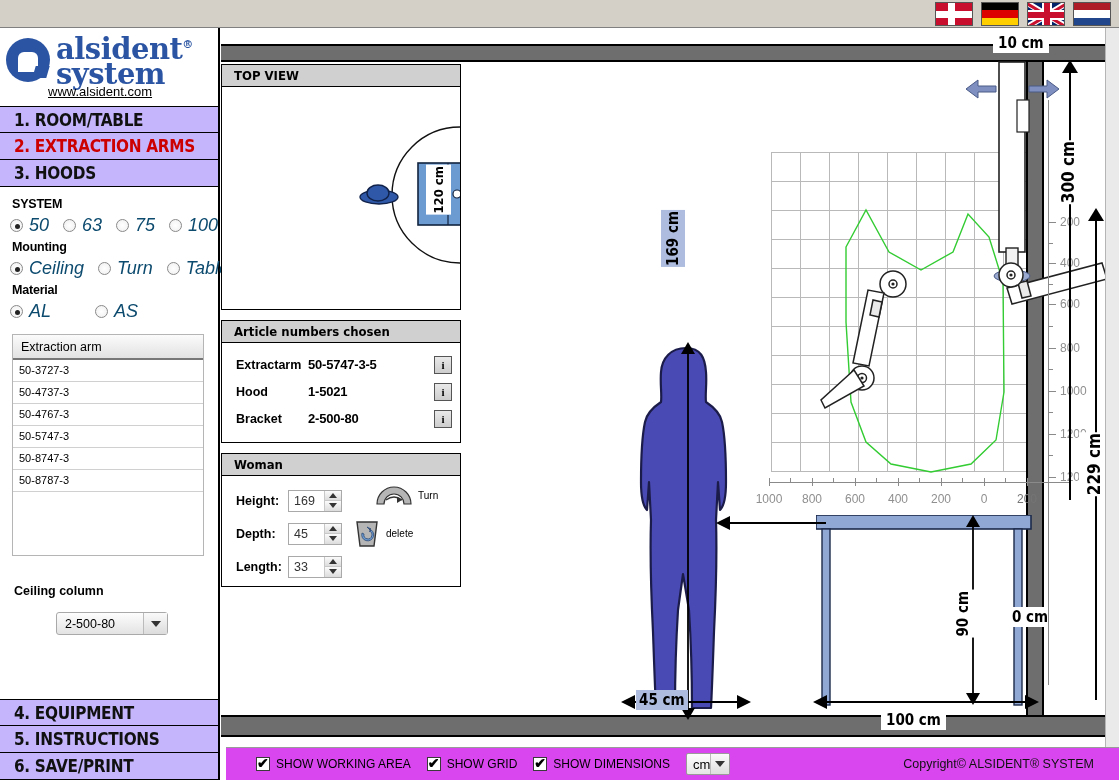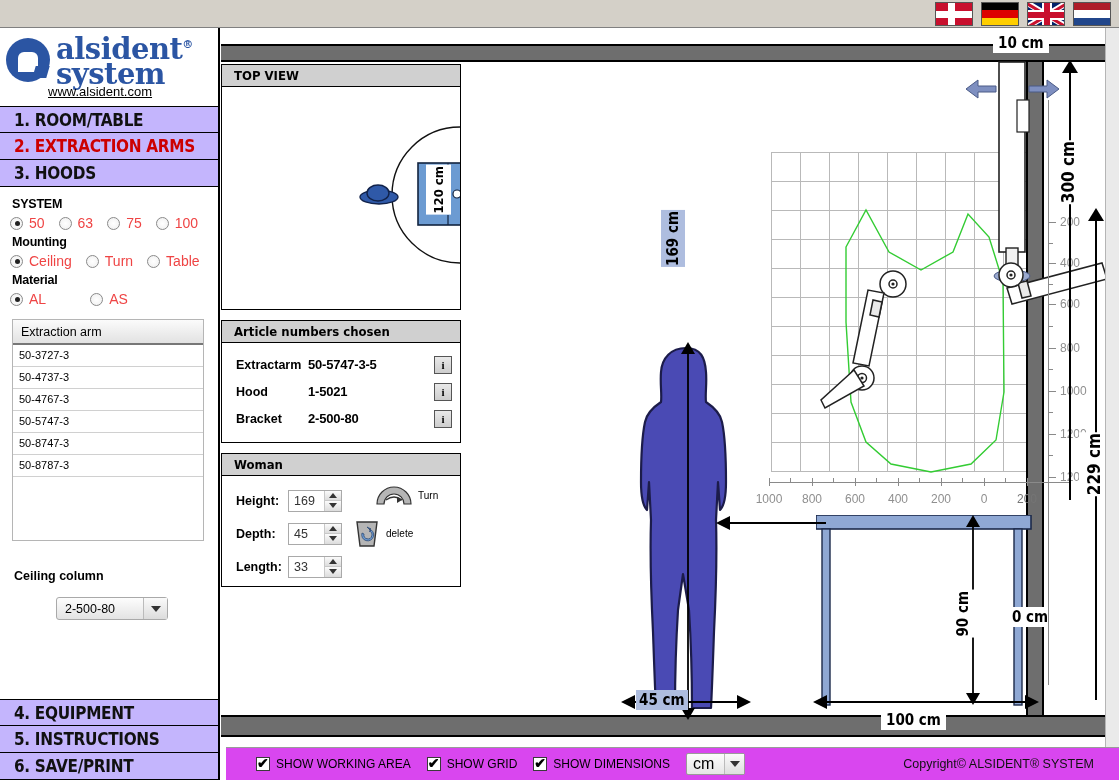--- a/index.html
+++ b/index.html
@@ -85,21 +85,21 @@
   .radio-opt { display:flex; align-items:center; margin-right: 14px; cursor:pointer; }
   .rad {
     width: 13px; height: 13px; border-radius: 50%;
     border: 1px solid #8a8a8a; background: radial-gradient(#ffffff,#eeeeee);
     display:inline-block; position: relative; margin-right: 6px;
   }
   .rad.on::after {
     content:""; position:absolute; left:3.5px; top:3.5px; width:5px; height:5px;
     border-radius:50%; background:#222;
   }
-  .radio-opt span.lbl { font-size: 14px; color:#ef4444; }
+  .radio-opt span.lbl { font-size: 18px; color:#0c4a6e;font-style:italic; }
 
   .listbox {
     margin: 12px 2px 0 2px; width: 192px; height: 222px;
     border: 1px solid #b5b5b5; background:#fff; overflow:hidden;
   }
   .listbox-head {
     height: 25px; line-height: 24px; padding-left: 8px; font-size: 12.5px;
     background: linear-gradient(to bottom,#fbfbfb,#e2e2e2);
     border-bottom: 2px solid #777;
   }
@@ -212,23 +212,23 @@
   }
   .chk-item { display:flex; align-items:center; margin-right: 16px; cursor:pointer; }
   .chk {
     width: 14px; height: 14px; border: 1px solid #3a3a3a; background:#fff;
     margin-right: 6px; position:relative;
   }
   .chk.on::after {
     content:"✔"; position:absolute; left: 0px; top: -3px; font-size: 14px; color:#000; font-weight:bold;
   }
   .unit-sel {
-    width: 59px; height: 22px; border:1px solid #9a9a9a; border-radius:2px;
+    width: 44px; height: 22px; border:1px solid #9a9a9a; border-radius:2px;
     background: linear-gradient(to bottom,#fdfdfd,#e6e6e6);
-    display:flex; align-items:center; font-size: 16px; cursor:pointer;
+    display:flex; align-items:center; font-size: 13px; cursor:pointer;
   }
   .unit-sel .sv { flex:1; padding-left:6px; }
   .unit-sel .arrow { width:20px; height:100%; border-left:1px solid #bbb; display:flex; align-items:center; justify-content:center; background: linear-gradient(to bottom,#fafafa,#dedede);}
   .copyright { position:absolute; right: 30px; font-size: 12.5px; color:#111; }
 
   .scrollcol {
     position:absolute; left: 1105px; top: 28px; width: 14px; height: 719px;
     background: #eaeaea; border-left: 1px solid #b5b5b5;
   }
 </style>

